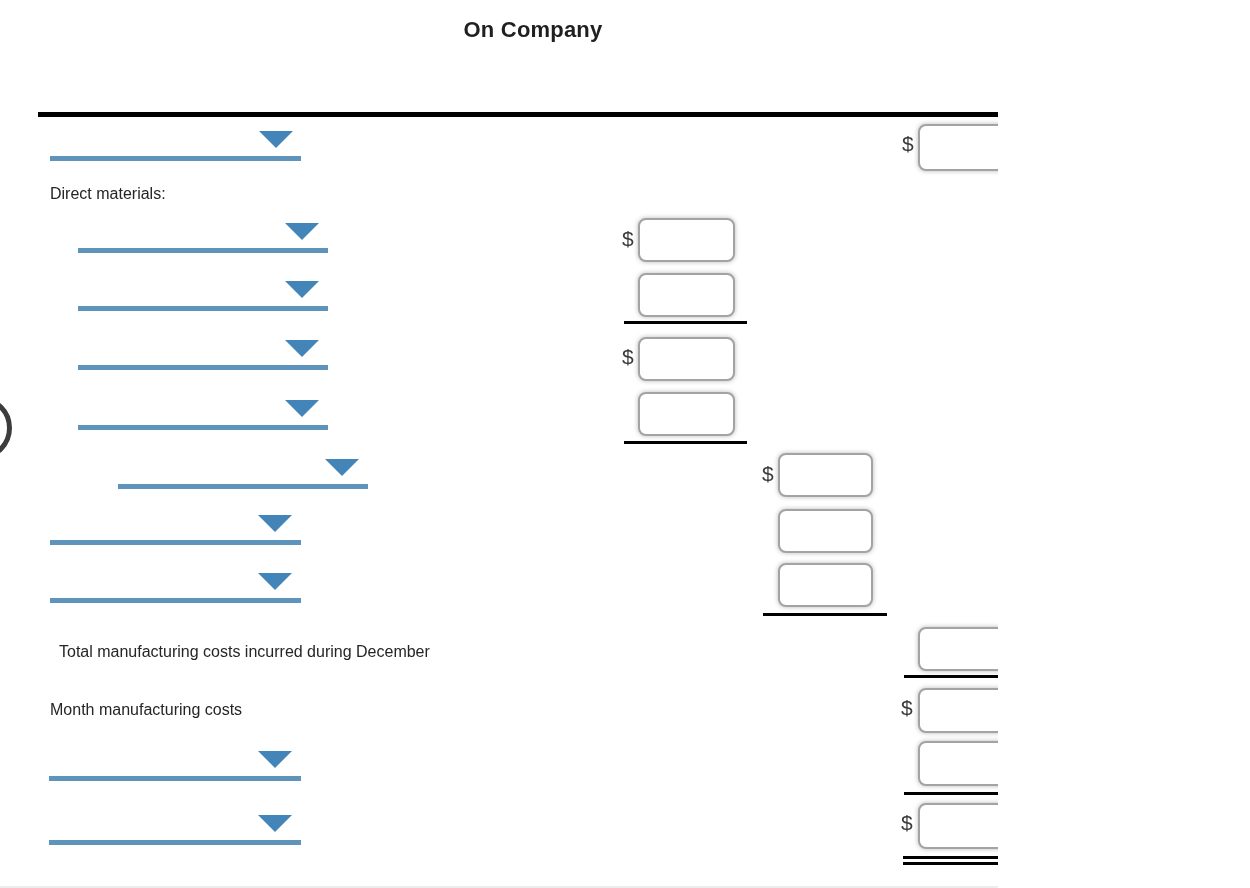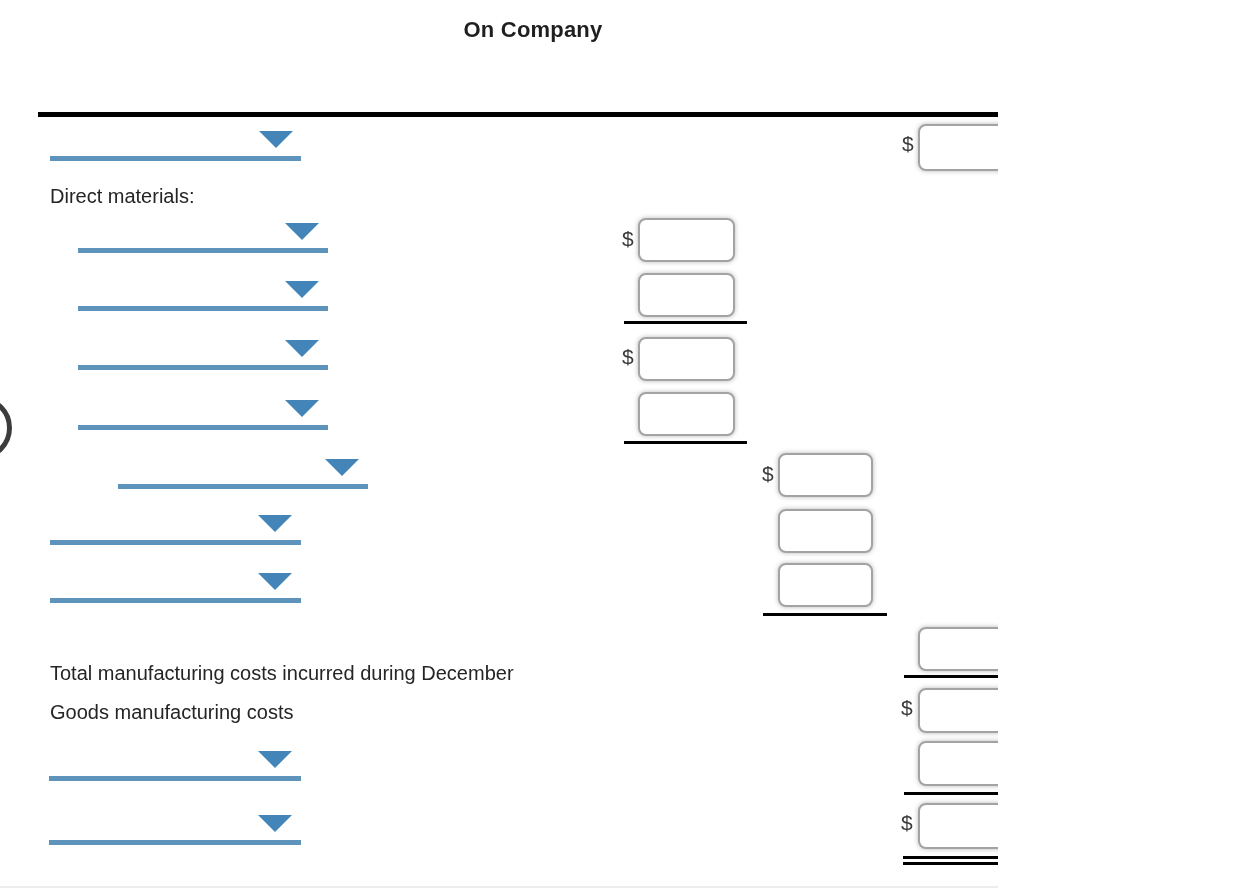--- a/index.html
+++ b/index.html
@@ -34,21 +34,21 @@
   .title-rule {
     position: absolute;
     left: 38px;
     top: 112px;
     width: 990px;
     height: 5px;
     background: #000000;
   }
   .lbl {
     position: absolute;
-    font-size: 20px;
+    font-size: 16px;
     color: #252525;
     white-space: nowrap;
   }
   
   .dd {
     position: absolute;
     height: 30px;
     cursor: pointer;
   }
   .dd .tri {
@@ -168,25 +168,25 @@
   </div>
   <input class="amount w-col3" style="top: 509px;">
 
   <div class="dd" style="left:50px; top:573px; width:251px;">
     <div class="tri"></div>
     <div class="bar"></div>
   </div>
   <input class="amount w-col3" style="top: 563px;">
   <div class="sumline" style="left:763px; top:613px; width:124px;"></div>
 
-  <div class="lbl" style="left:50px; top:643px;margin-top:19px;">Total manufacturing costs incurred during December</div>
+  <div class="lbl" style="left:59px; top:643px;">Total manufacturing costs incurred during December</div>
   <input class="amount w-right" style="top: 627px; height: 44px;">
   <div class="sumline" style="left:904px; top:675px; width:124px;"></div>
 
-  <div class="lbl" style="left:50px; top:701px;">Goods manufacturing costs</div>
+  <div class="lbl" style="left:50px; top:701px;">Month manufacturing costs</div>
   <span class="dollar" style="left:901px; top:697px;">$</span>
   <input class="amount w-right" style="top: 688px; height: 45px;">
 
   <div class="dd" style="left:49px; top:751px; width:252px;">
     <div class="tri"></div>
     <div class="bar"></div>
   </div>
   <input class="amount w-right" style="top: 741px; height: 45px;">
   <div class="sumline" style="left:904px; top:792px; width:124px;"></div>
 

